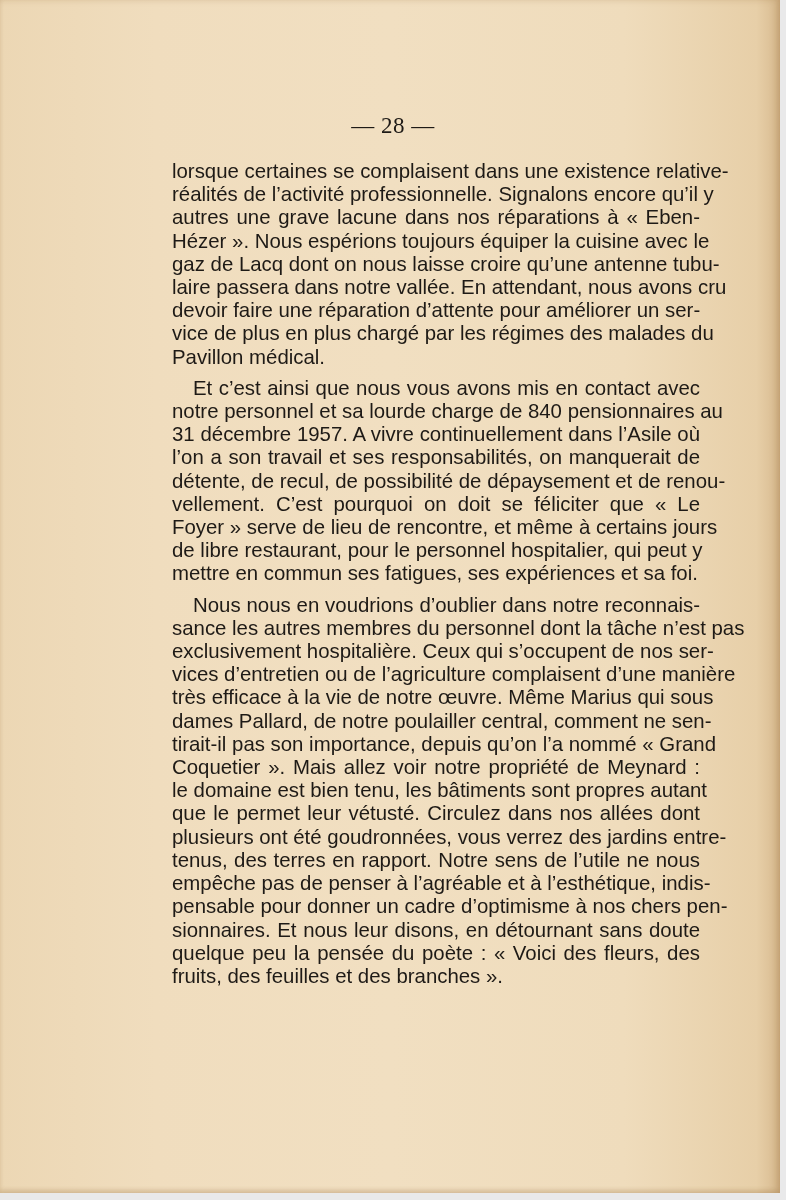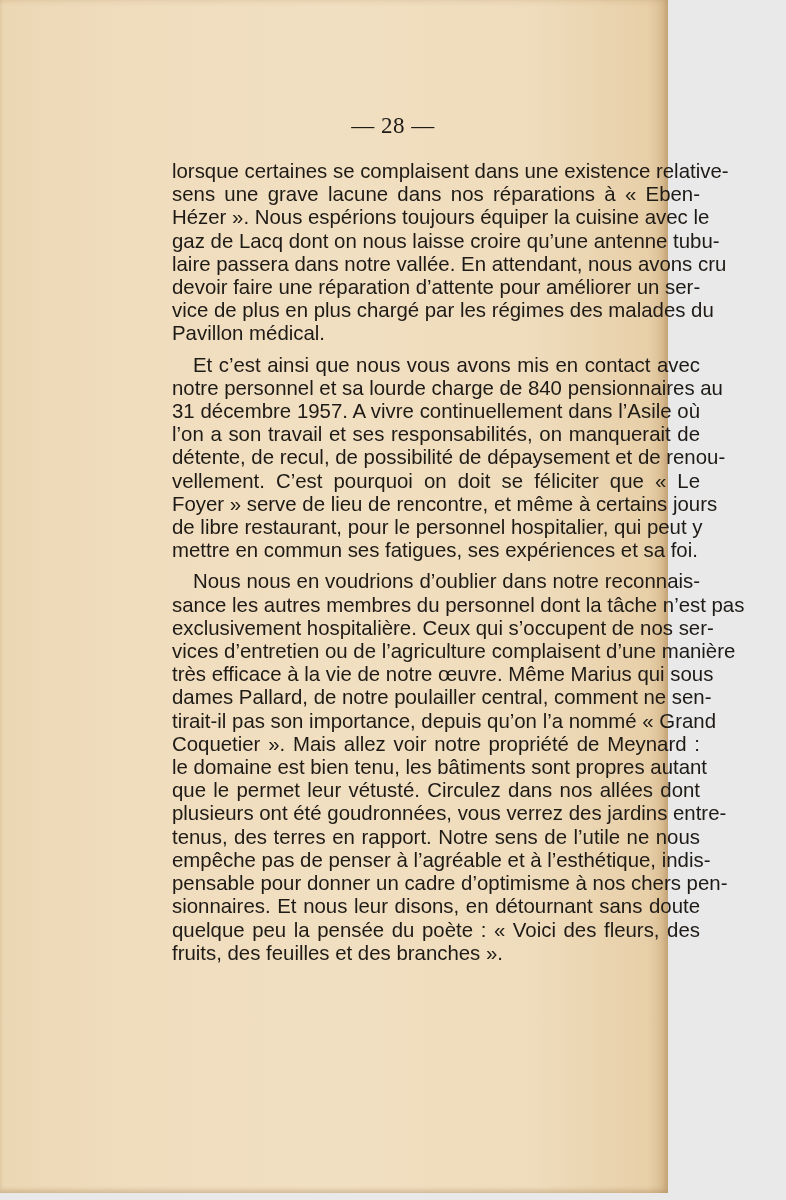--- a/index.html
+++ b/index.html
@@ -7,21 +7,21 @@
     padding: 0;
     width: 786px;
     height: 1200px;
     overflow: hidden;
     background: #e9e9ea;
   }
   .page {
     position: absolute;
     left: 0;
     top: 0;
-    width: 668px;
+    width: 780px;
     height: 1193px;
     background: linear-gradient(90deg, #ecd7b4 0%, #f0ddbe 20%, #f1dfc1 50%, #efdcbc 80%, #e7cfa8 97%, #d7b98e 100%);
     box-shadow: inset -4px 0 6px rgba(150,110,60,0.25), inset 0 -3px 4px rgba(150,110,60,0.2);
   }
   .page-number {
     position: absolute;
     top: 113px;
     left: 0;
     width: 786px;
     text-align: center;
@@ -61,21 +61,22 @@
 </style>
 </head>
 <body>
 
 <div class="page">
   <div class="page-number">— 28 —</div>
 
   <div class="body-text">
     <p class="para">
       <span class="line">lorsque certaines se complaisent dans une existence relative-</span>
-      <span class="line">sens une grave lacune dans nos réparations à « Eben-</span>
+      <span class="line">réalités de l’activité professionnelle. Signalons encore qu’il y</span>
+      <span class="line">autres une grave lacune dans nos réparations à « Eben-</span>
       <span class="line">Hézer ». Nous espérions toujours équiper la cuisine avec le</span>
       <span class="line">gaz de Lacq dont on nous laisse croire qu’une antenne tubu-</span>
       <span class="line">laire passera dans notre vallée. En attendant, nous avons cru</span>
       <span class="line">devoir faire une réparation d’attente pour améliorer un ser-</span>
       <span class="line">vice de plus en plus chargé par les régimes des malades du</span>
       <span class="line last">Pavillon médical.</span>
     </p>
 
     <p class="para">
       <span class="line" style="padding-left:21px">Et c’est ainsi que nous vous avons mis en contact avec</span>

